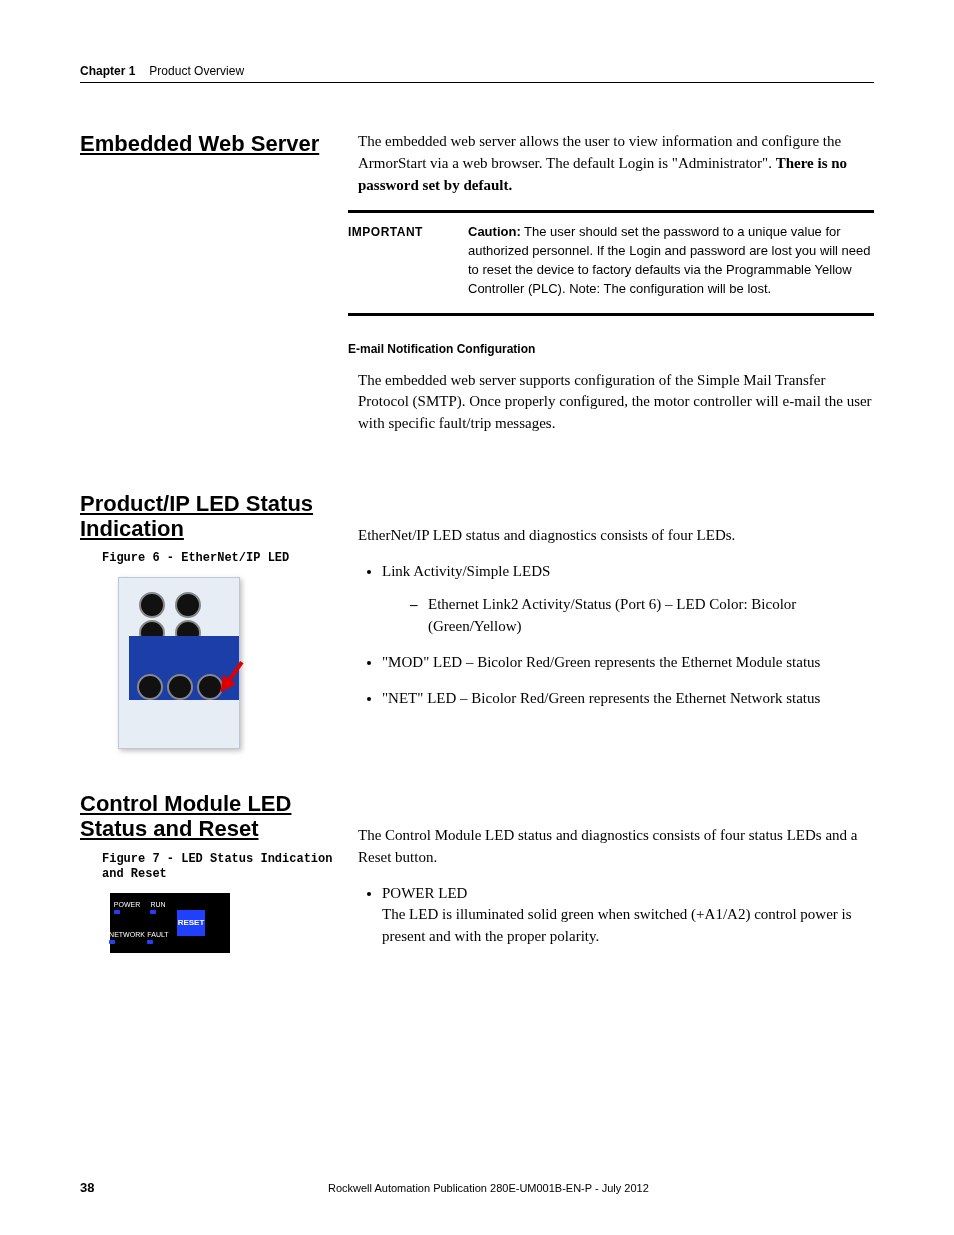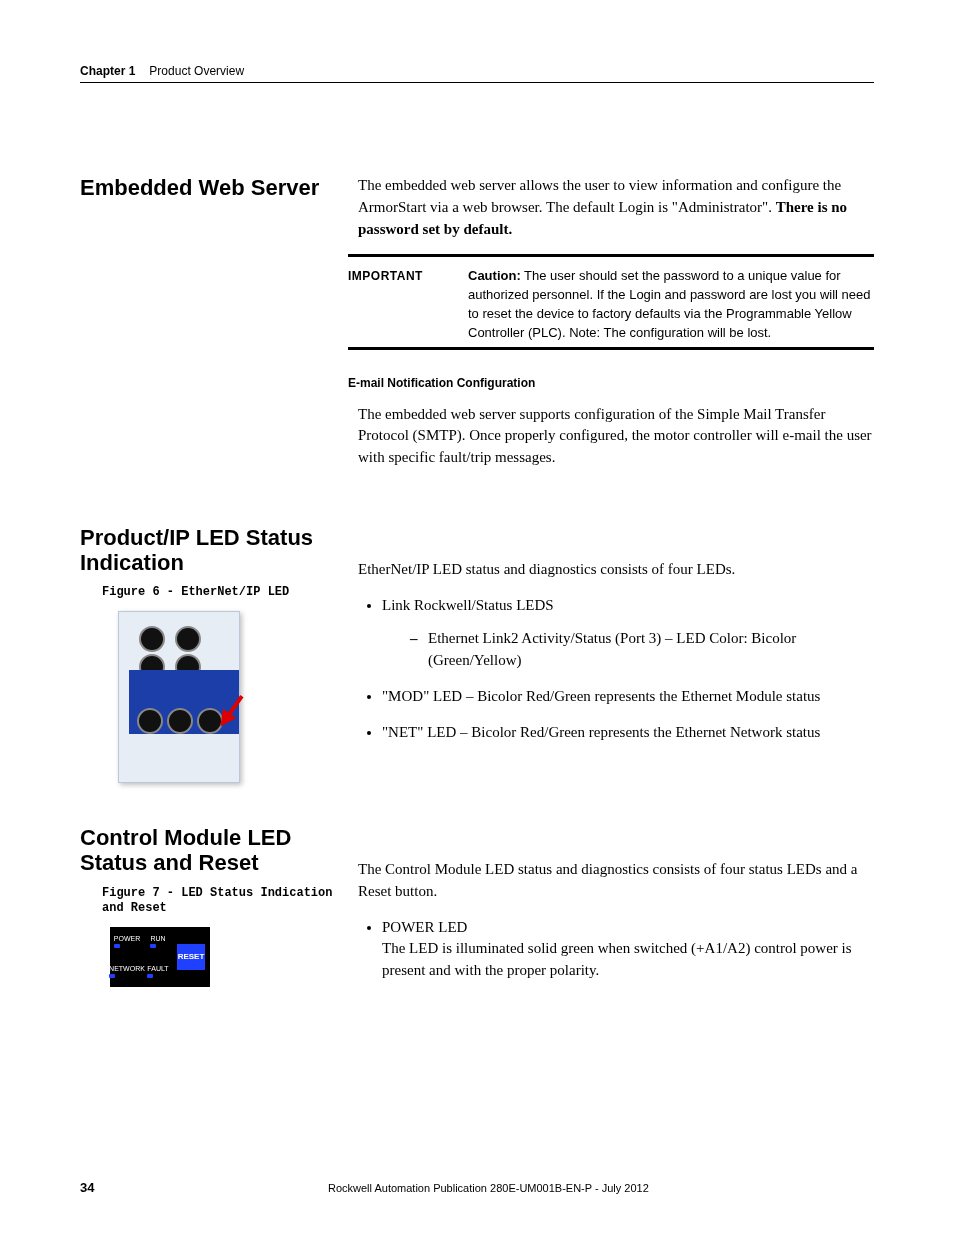--- a/index.html
+++ b/index.html
@@ -20,56 +20,57 @@
     height: 100%;
   }
   .header-line {
     display: flex;
     align-items: flex-start;
     font-family: 'Helvetica Neue', Arial, sans-serif;
     font-size: 12px;
     color: #000;
     border-bottom: 1px solid #000;
     padding-bottom: 4px;
-    margin-bottom: 92px;
+    margin-bottom: 48px;
   }
   .header-line .chapter { font-weight: bold; margin-right: 14px; }
   .header-line .title { font-weight: normal; }
 
   .section { display: flex; margin-bottom: 42px; }
   .leftcol { width: 268px; flex: 0 0 268px; }
   .rightcol { flex: 1; }
 
   h2.side-heading {
     font-family: 'Helvetica Neue', Arial, sans-serif;
     font-weight: bold;
     font-size: 22px;
     margin: 0 0 10px 0;
     line-height: 1.15;
+    text-decoration: underline;
   }
   .figcap {
     font-family: Liberation Mono, monospace;
     font-weight: bold;
     font-size: 12px;
     margin: 8px 0 10px 22px;
     line-height: 1.3;
   }
 
   p.body {
     font-size: 15px;
     line-height: 1.45;
     margin: 0 0 14px 10px;
     color: #000;
   }
   .body .bold { font-weight: bold; }
 
   .important-box {
     border-top: 3px solid #000;
     border-bottom: 3px solid #000;
-    padding: 10px 0 4px 0;
+    padding: 10px 0 14px 0;
     margin: 0 0 26px 0;
     display: flex;
   }
   .important-box .label {
     font-family: 'Helvetica Neue', Arial, sans-serif;
     font-weight: bold;
     font-size: 12px;
     letter-spacing: 0.5px;
     width: 120px;
     flex: 0 0 120px;
@@ -144,21 +145,21 @@
     border-right: 8px solid transparent;
     border-top: 16px solid #d00;
     transform: rotate(35deg);
   }
   .img-placeholder-1 .arrow-shaft {
     position: absolute; right: 2px; top: 82px; width: 4px; height: 24px;
     background: #d00; transform: rotate(35deg);
   }
 
   .img-placeholder-2 {
-    width: 100px;
+    width: 120px;
     height: 60px;
     margin-left: 30px;
     background: #000;
     display: inline-flex;
     position: relative;
     color: #fff;
     font-family: 'Helvetica Neue', Arial, sans-serif;
     font-size: 7px;
   }
   .img-placeholder-2 .col { display:flex; flex-direction:column; align-items:center; justify-content:space-around; }
@@ -228,23 +229,23 @@
           <div class="conn c6"></div>
           <div class="conn c7"></div>
         <div class="arrow-shaft"></div>
           <div class="arrow"></div>
       </div>
     </div>
     <div class="rightcol">
       <p class="body" style="margin-top:34px;">EtherNet/IP LED status and diagnostics consists of four LEDs.</p>
       <ul class="bullets">
         <li>
-          <span>Link Rockwell/Status LEDS</span>
+          <span>Link Activity/Simple LEDS</span>
           <ul class="dashes">
-            <li>Ethernet Link2 Activity/Status (Port 3) – LED Color: Bicolor (Green/Yellow)</li>
+            <li>Ethernet Link2 Activity/Status (Port 6) – LED Color: Bicolor (Green/Yellow)</li>
           </ul>
         </li>
         <li>"MOD" LED – Bicolor Red/Green represents the Ethernet Module status</li>
         <li>"NET" LED – Bicolor Red/Green represents the Ethernet Network status</li>
       </ul>
     </div>
   </div>
 
   <div class="section" style="margin-bottom:0;">
     <div class="leftcol">
@@ -267,17 +268,17 @@
       <ul class="bullets">
         <li>
           <span class="li-text">POWER LED</span>
           <span class="li-sub">The LED is illuminated solid green when switched (+A1/A2) control power is present and with the proper polarity.</span>
         </li>
       </ul>
     </div>
   </div>
 
   <div class="footer">
-    <span class="pageno">34</span>
+    <span class="pageno">38</span>
     <span class="pub">Rockwell Automation Publication 280E-UM001B-EN-P - July 2012</span>
   </div>
 
 </div>
 
 </body></html>

